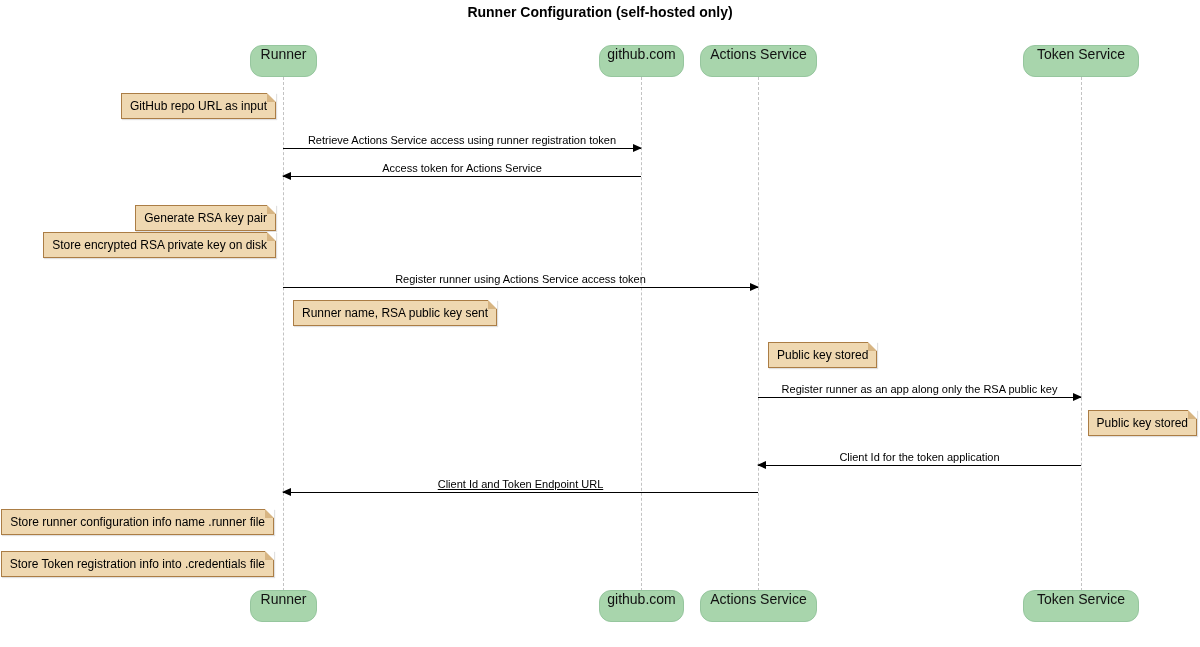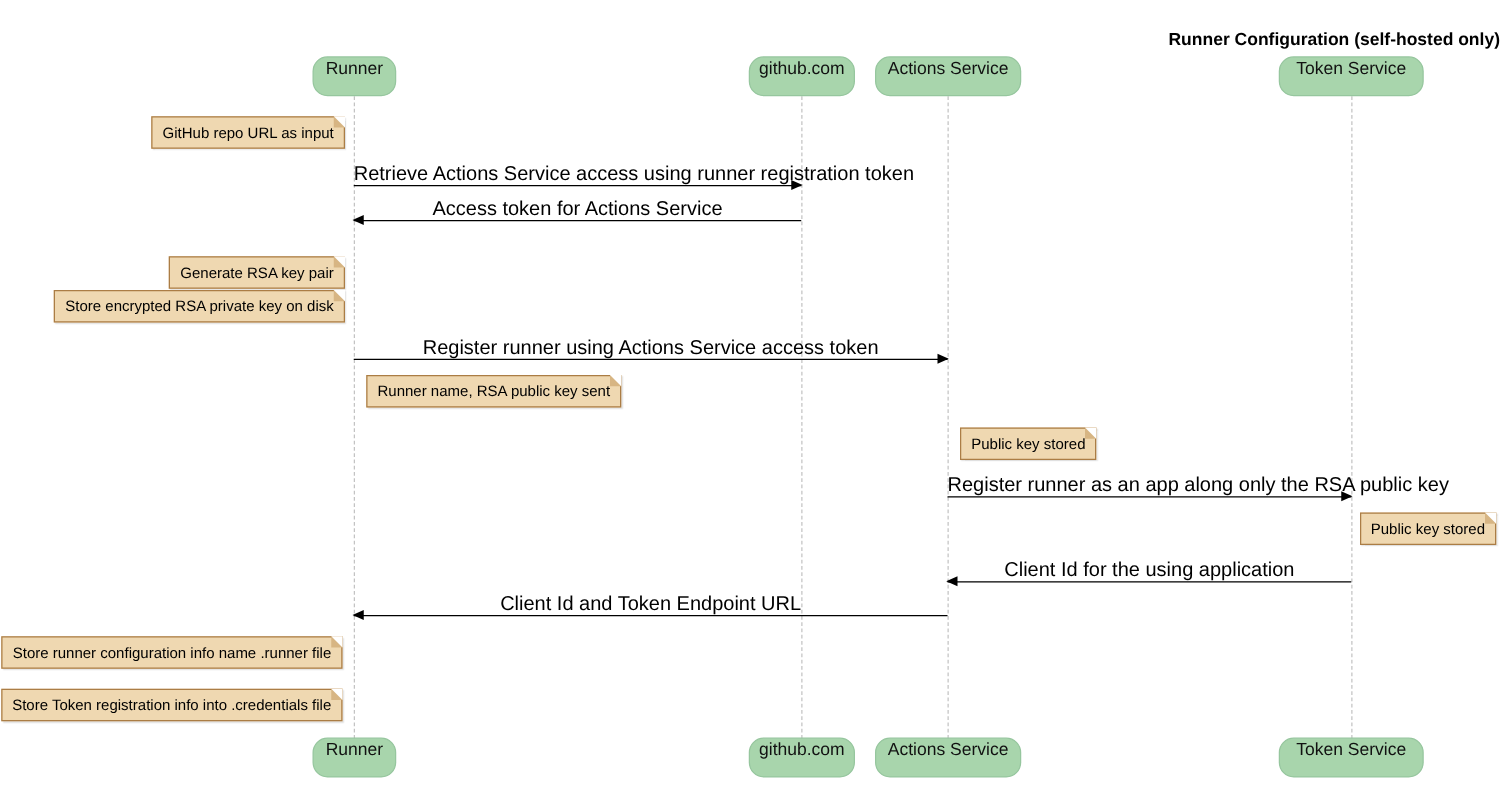--- a/index.html
+++ b/index.html
@@ -12,35 +12,35 @@
     --arrow:#000000;
     --background:#ffffff;
   }
   html,body{margin:0;padding:0;background:#fff;}
   body{font-family:"Liberation Sans", sans-serif;}
   .canvas{
     position:relative;width:1200px;height:647px;background:var(--background);
     overflow:hidden;
   }
   .title{
-    position:absolute;left:0;top:23px;width:1200px;text-align:right;
+    position:absolute;left:0;top:4px;width:1200px;text-align:center;
     font-size:14px;font-weight:bold;color:#000;
   }
   .lifeline{
     position:absolute;width:0;border-left:1px dashed var(--lifeline);
   }
   .participant{
     position:absolute;height:32px;background:var(--participant-fill);
     border:1px solid var(--participant-border);border-radius:12px;
     display:flex;align-items:flex-start;justify-content:center;
     font-size:14px;color:#111;box-sizing:border-box;
   }
   .msg{position:absolute;}
   .msg-label{
-    font-size:16px;color:#000;text-align:center;height:14px;line-height:14px;
+    font-size:11px;color:#000;text-align:center;height:14px;line-height:14px;
     white-space:nowrap;
   }
   .msg-line{position:relative;margin-top:1px;border-top:1px solid var(--arrow);}
   .head{position:absolute;width:0;height:0;top:-5px;}
   .head.right{right:-1px;border-left:9px solid var(--arrow);border-top:4.5px solid transparent;border-bottom:4.5px solid transparent;}
   .head.left{left:-1px;border-right:9px solid var(--arrow);border-top:4.5px solid transparent;border-bottom:4.5px solid transparent;}
   .note{
     position:absolute;background:var(--note-fill);border:1px solid var(--note-border);
     padding:5px 8px;font-size:12px;color:#000;white-space:nowrap;
     box-shadow:1px 1px 1px rgba(0,0,0,0.12);
@@ -107,26 +107,26 @@
         <i class="head right"></i>
       </div>
   </div>
   <div class="msg" style="left:758px;top:382px;width:323px;">
     <div class="msg-label">Register runner as an app along only the RSA public key</div>
     <div class="msg-line">
         <i class="head right"></i>
       </div>
   </div>
   <div class="msg" style="left:758px;top:450px;width:323px;">
-    <div class="msg-label">Client Id for the using application</div>
+    <div class="msg-label">Client Id for the token application</div>
     <div class="msg-line">
         <i class="head left"></i>
       </div>
   </div>
-  <div class="msg" style="left:283px;top:477px;width:475px;">
+  <div class="msg" style="left:283px;top:477px;width:475px;text-decoration:underline;">
     <div class="msg-label">Client Id and Token Endpoint URL</div>
     <div class="msg-line">
         <i class="head left"></i>
       </div>
   </div>
 
   <div class="note" style="right:924px;top:93px;">GitHub repo URL as input</div>
   <div class="note" style="right:924px;top:190px;margin-top:15px;">Generate RSA key pair</div>
   <div class="note" style="left:293px;top:300px;">Runner name, RSA public key sent</div>
   <div class="note" style="right:924px;top:232px;">Store encrypted RSA private key on disk</div>

